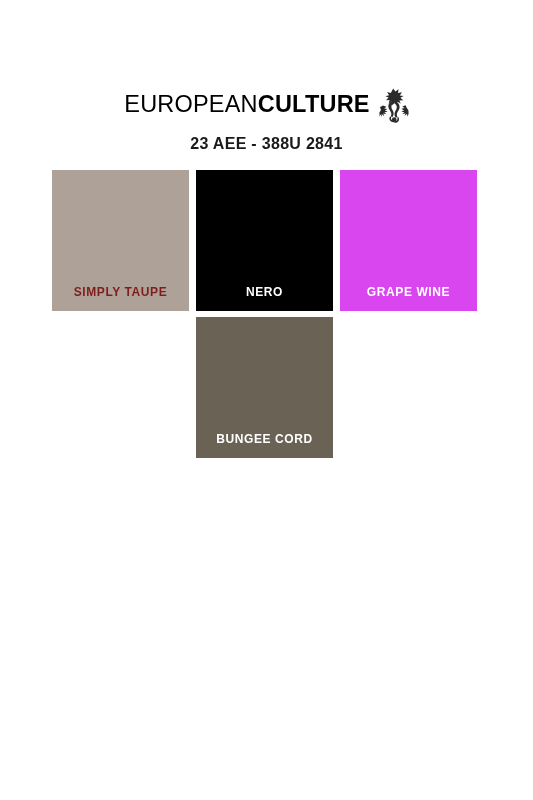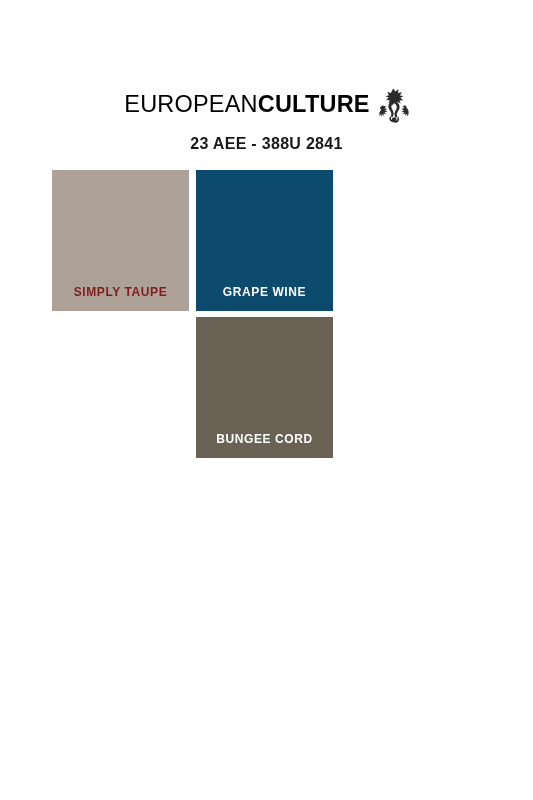--- a/index.html
+++ b/index.html
@@ -140,21 +140,24 @@
     </div>
     <div class="subtitle">23 AEE - 388U 2841</div>
   </div>
 
   <div class="swatch-grid">
 
     <div class="swatch-row">
       <div class="swatch" style="background: rgb(174, 162, 152);">
         <span class="swatch-label" style="color: #7f1d1d;">SIMPLY TAUPE</span>
       </div>
-      <div class="swatch" style="background: #0c4a6e;">
+      <div class="swatch" style="background: rgb(0, 0, 0);">
+        <span class="swatch-label" style="color: rgb(255, 255, 255);">NERO</span>
+      </div>
+      <div class="swatch" style="background: #d946ef;">
         <span class="swatch-label" style="color: rgb(255, 255, 255);">GRAPE WINE</span>
       </div>
     </div>
 
     <div class="swatch-row">
       <div class="swatch is-empty">
         <span class="swatch-label"></span>
       </div>
       <div class="swatch" style="background: rgb(106, 98, 85);">
         <span class="swatch-label" style="color: #ffffff;">BUNGEE CORD</span>

